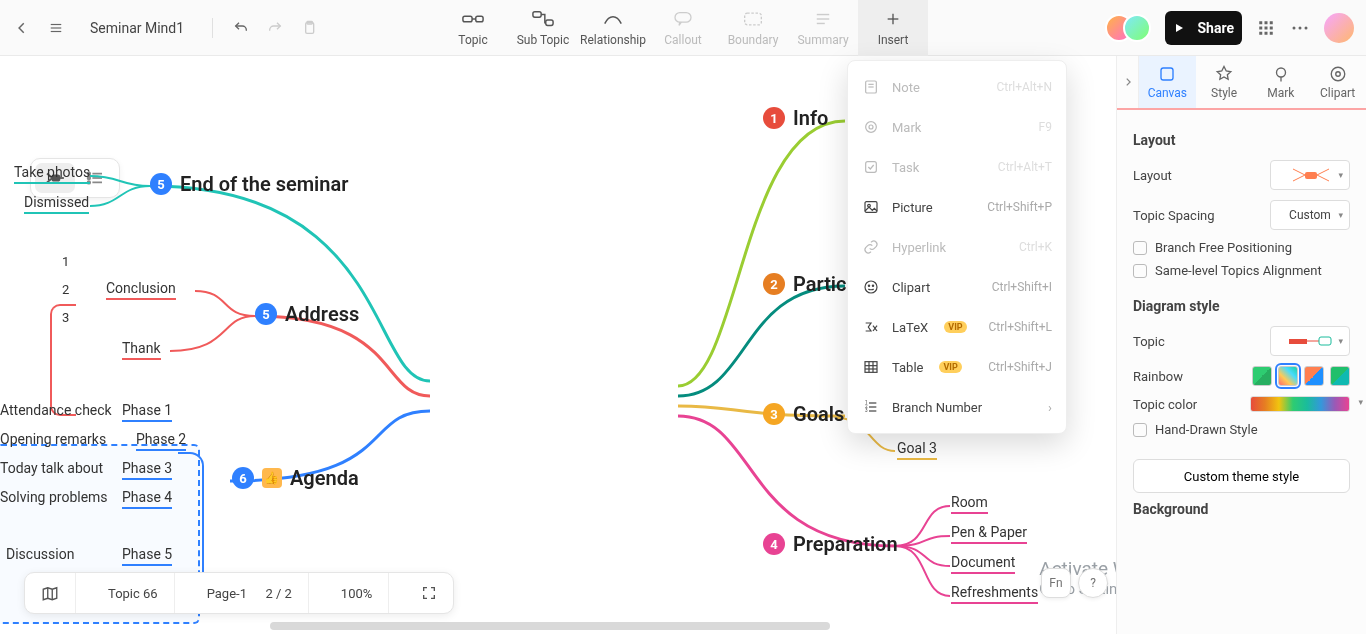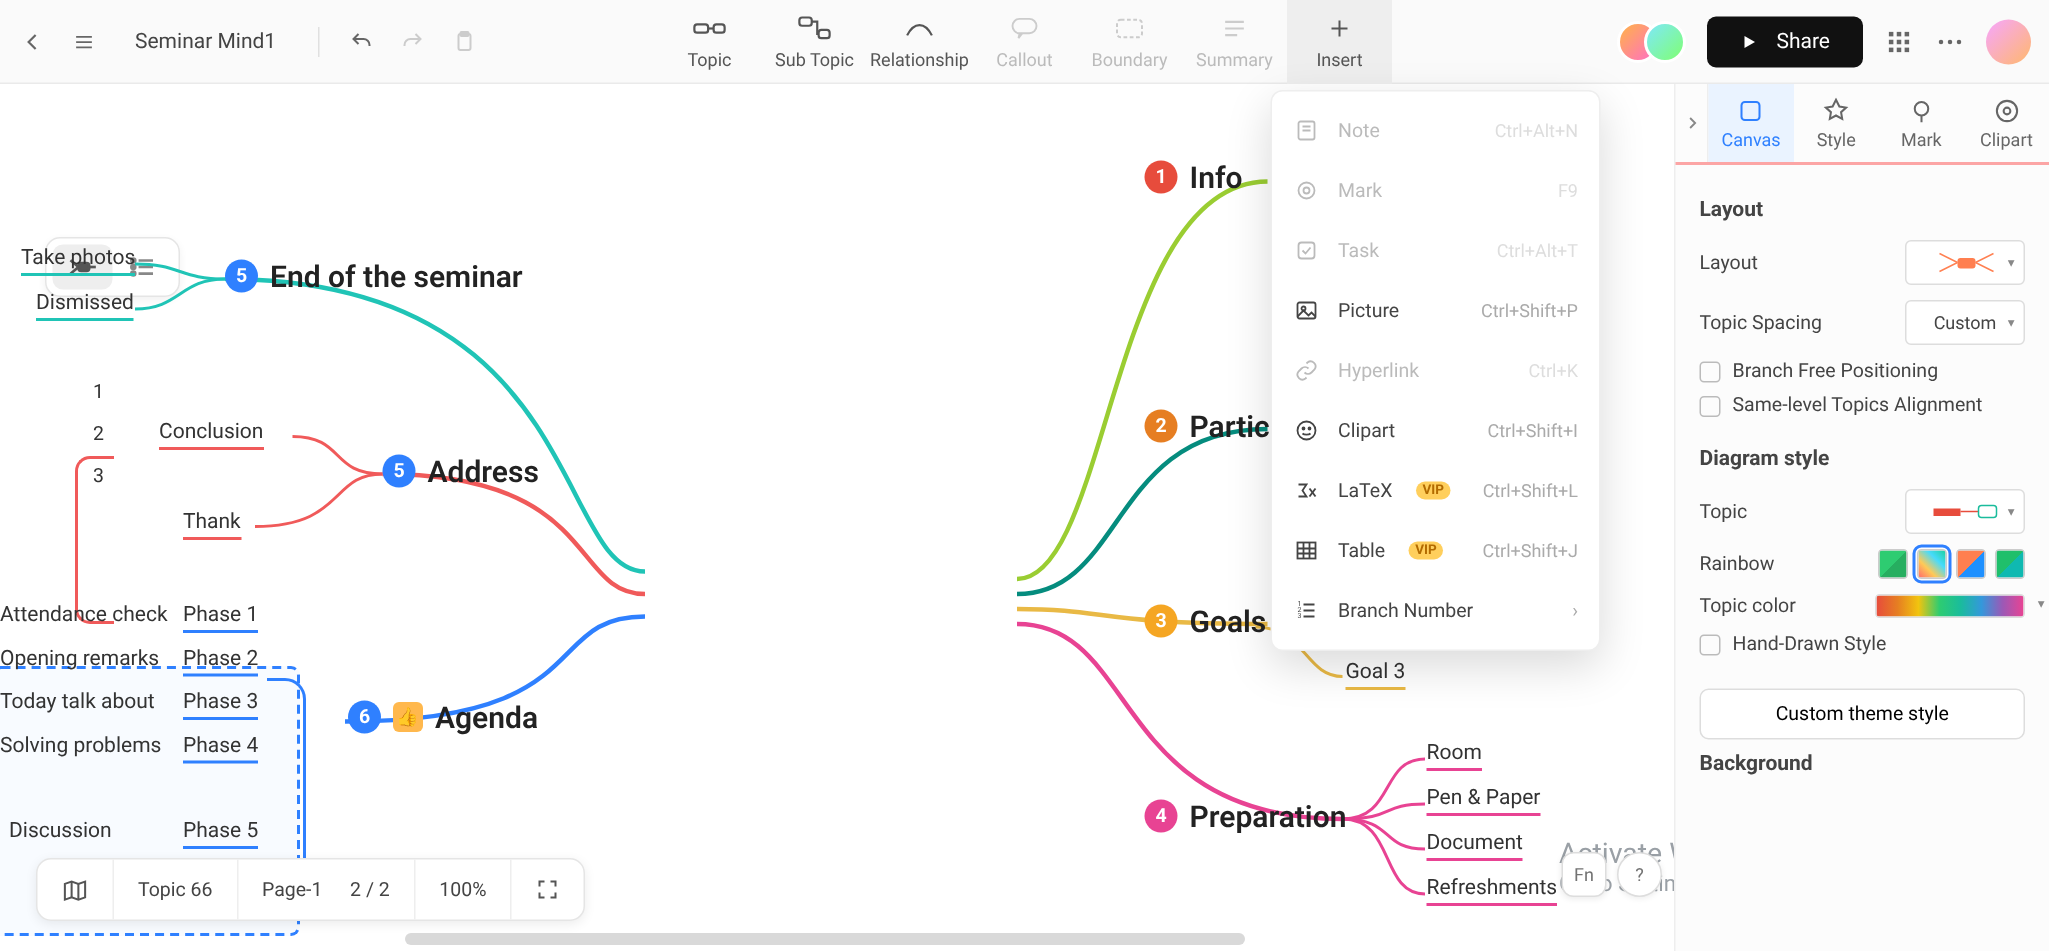--- a/index.html
+++ b/index.html
@@ -27,22 +27,22 @@
   .tool.disabled { color: #bbb; cursor: default; }
   .tool.active { background: #eee; align-items: center; }
   .tool .glyph { height: 20px; display: flex; align-items: center; justify-content: center; color: #555; }
   .tool.disabled .glyph { color: #ccc; }
 
   .topbar .right { margin-left: auto; display: flex; align-items: center; gap: 14px; }
   .avatar-pair { display: flex; }
   .avatar-pair .av { width: 28px; height: 28px; border-radius: 50%; background: linear-gradient(135deg,#ffb347,#ff6ec7); border: 2px solid #fff; }
   .avatar-pair .av + .av { margin-left: -10px; background: linear-gradient(135deg,#7ee8fa,#80ff72); }
   .share-btn {
-    background: #111; color: #fff; border: none; border-radius: 6px; height: 34px; padding: 0 22px;
-    display: flex; align-items: center; gap: 12px; font-size: 14px; font-weight: 400; cursor: pointer;
+    background: #111; color: #fff; border: none; border-radius: 6px; height: 34px; padding: 0 8px;
+    display: flex; align-items: center; gap: 12px; font-size: 14px; font-weight: 700; cursor: pointer;
   }
   .user-av { width: 30px; height: 30px; border-radius: 50%; background: linear-gradient(135deg,#f6a6ff,#ffb86c); }
 
   
   .side-panel {
     position: absolute; top: 56px; right: 0; width: 250px; height: 578px;
     background: #fcfcfc; border-left: 1px solid #eee; z-index: 4; font-size: 13px; color: #444;
   }
   .side-tabs { height: 54px; display: flex; border-bottom: 2px solid #fca5a5; align-items: stretch; }
   .side-collapse { width: 22px; display: flex; align-items: center; justify-content: center; color: #888; border-right: 1px solid #eee; cursor: pointer;}
@@ -141,21 +141,21 @@
     position: absolute; left: 30px; top: 102px; display: flex; background: #fff;
     border: 1px solid #e5e5e5; border-radius: 10px; box-shadow: 0 2px 6px rgba(0,0,0,.06); padding: 4px;
   }
   .view-toggle .vt { width: 40px; height: 30px; display: flex; align-items: center; justify-content: center; border-radius: 7px; cursor: pointer; color: #555;}
   .view-toggle .vt.active { background: #eee; }
 
   
   .statusbar {
     position: absolute; left: 24px; bottom: 20px; height: 42px;
     background: #fff; border: 1px solid #e5e5e5; border-radius: 10px; box-shadow: 0 2px 8px rgba(0,0,0,.08);
-    display: flex; align-items: center; font-size: 13px; color: #444; z-index: 6;
+    display: flex; align-items: center; font-size: 13px; color: #444; z-index: 6; gap: 16px;
   }
   .statusbar .cell { padding: 0 16px; border-right: 1px solid #eee; height: 100%; display: flex; align-items: center; gap: 6px;}
   .statusbar .cell:last-child { border-right: none; }
 
   
   .float-btn {
     position: absolute; width: 30px; height: 30px; border: 1px solid #ddd; border-radius: 8px; background: #fff;
     display: flex; align-items: center; justify-content: center; font-size: 12px; color: #737373; z-index: 6;
     box-shadow: 0 1px 4px rgba(0,0,0,.08); cursor: pointer;
   }
@@ -603,21 +603,21 @@
   <div class="conc-n" style="left:62px; top:254px">3</div>
 
   <div class="topic" style="left:232px; top:410px">
     <span class="badge b-blue2">6</span>
     <span class="thumbs">👍</span>
     <span>Agenda</span>
   </div>
   <div class="agenda-box"></div>
   <div class="agenda-bracket"></div>
   <div class="leaf underline" style="left:122px; top:346px; --u:#2F80FF">Phase 1</div>
-  <div class="leaf underline" style="left:122px; top:375px; --u:#2F80FF">Phase 2</div>
+  <div class="leaf underline" style="left:136px; top:375px; --u:#2F80FF">Phase 2</div>
   <div class="leaf underline" style="left:122px; top:404px; --u:#2F80FF">Phase 3</div>
   <div class="leaf underline" style="left:122px; top:433px; --u:#2F80FF">Phase 4</div>
   <div class="leaf underline" style="left:122px; top:490px; --u:#2F80FF">Phase 5</div>
 
   <div class="leaf" style="left:0px; top:346px">Attendance check</div>
   <div class="leaf" style="left:0px; top:375px">Opening remarks</div>
   <div class="leaf" style="left:0px; top:404px">Today talk about</div>
   <div class="leaf" style="left:0px; top:433px">Solving problems</div>
   <div class="leaf" style="left:6px; top:490px">Discussion</div>
 

